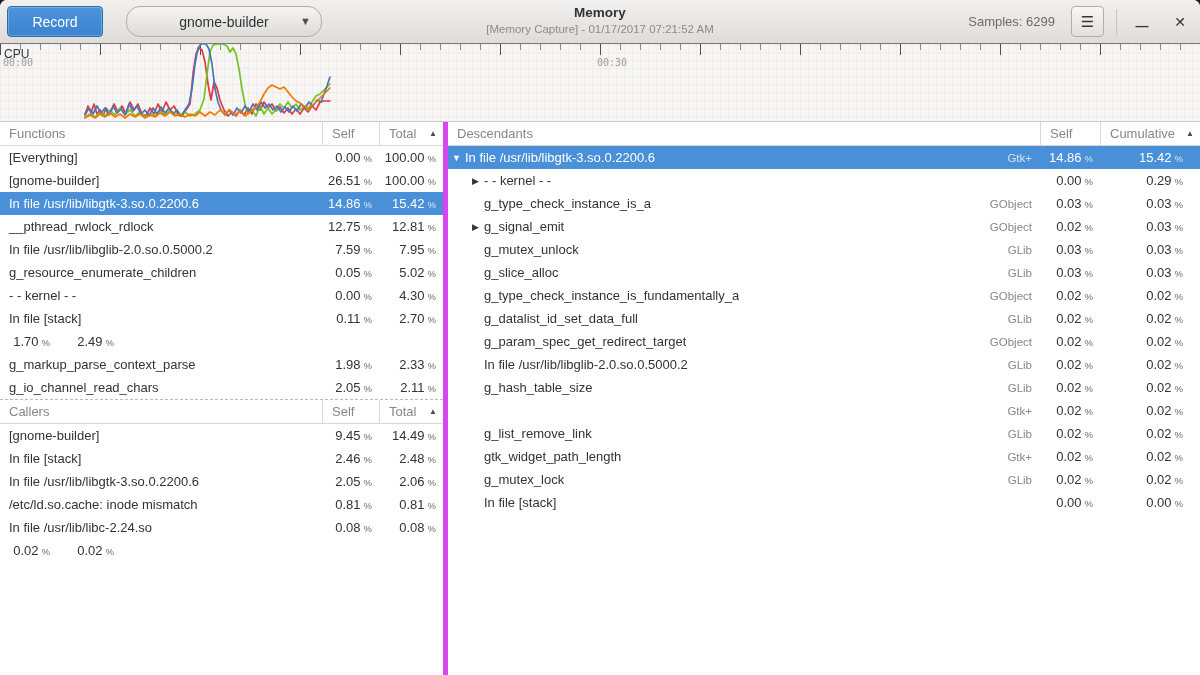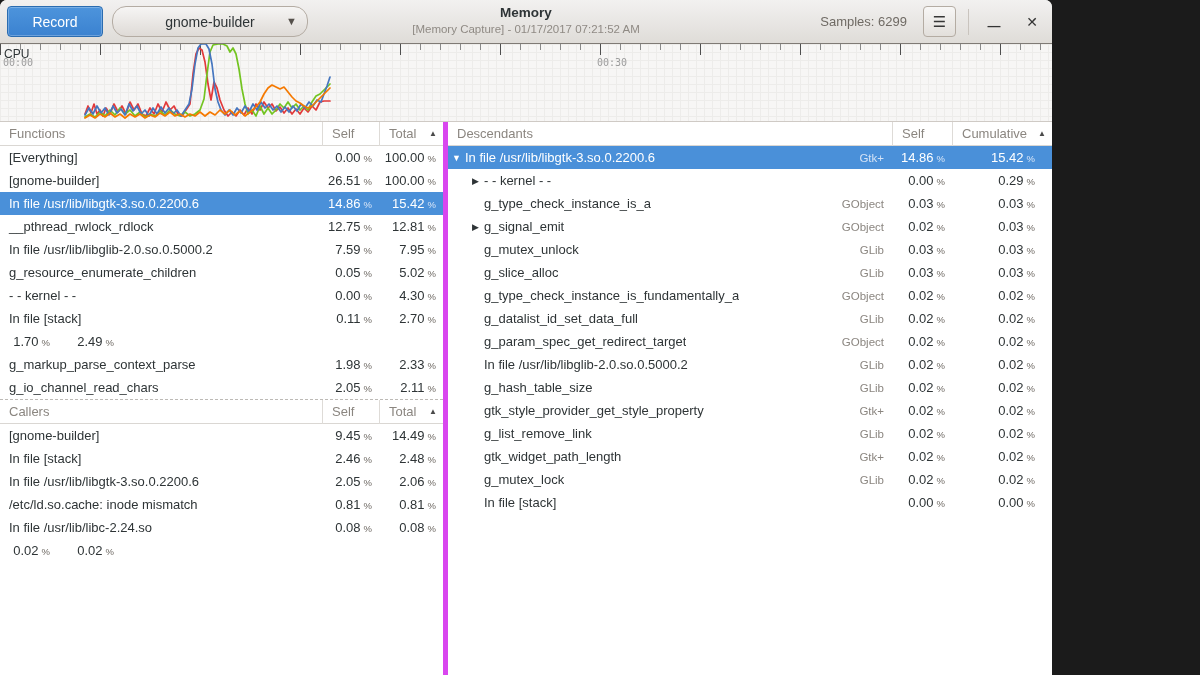--- a/index.html
+++ b/index.html
@@ -1,35 +1,35 @@
 <!DOCTYPE html>
 <html><head>
 <meta charset="utf-8">
 <style>
   * { margin:0; padding:0; box-sizing:border-box; }
   html,body { width:1200px; height:675px; }
   body { background:#1b1b1b; font-family:"Liberation Sans","DejaVu Sans",sans-serif; overflow:hidden; }
-  .window { width:1052px; height:675px; background:#fff; border-radius:7px 7px 0 0; overflow:hidden; display:flex; flex-direction:column; }
+  .window { width:1200px; height:675px; background:#fff; border-radius:7px 7px 0 0; overflow:hidden; display:flex; flex-direction:column; }
 
   
   .headerbar {
     height:44px; flex:0 0 44px; position:relative;
     background:linear-gradient(#f2f1f0,#dfdcd8);
     border-bottom:1px solid #7f7a75;
     display:flex; align-items:center; padding:0 7px;
   }
   .btn-record {
     width:96px; height:31px; border-radius:4px; cursor:pointer;
     background:linear-gradient(#4d94dc,#3b82d0);
     border:1px solid #2a6cb0;
     box-shadow:inset 0 0 0 1px rgba(255,255,255,.25);
     color:#fff; font-size:14px; display:flex; align-items:center; justify-content:center;
   }
   .btn-process {
-    margin-left:9px; width:196px; height:31px; border-radius:14px; cursor:pointer;
+    margin-left:23px; width:196px; height:31px; border-radius:14px; cursor:pointer;
     background:linear-gradient(#f6f5f4,#dedad6);
     border:1px solid #b4aca3;
     color:#2e3436; font-size:14px; display:flex; align-items:center; position:relative;
   }
   .btn-process .label { flex:1; text-align:center; }
   .btn-process .arrow { position:absolute; right:10px; top:8px; font-size:11px; color:#55504b; }
   .titlebox { position:absolute; left:50%; top:5px; transform:translateX(-50%); text-align:center; line-height:1.25; }
   .titlebox .title { font-size:13.5px; font-weight:bold; color:#2e3436; }
   .titlebox .subtitle { font-size:11.5px; color:#8f8a84; }
   .header-right { margin-left:auto; display:flex; align-items:center; }
@@ -398,21 +398,20 @@
               <span class="expander indent1"></span>
               <span class="fn-label">g_hash_table_size</span>
               <span class="category">GLib</span>
             </div>
             <div class="cell num rw-self">0.02<span class="pct">%</span></div>
             <div class="cell num rw-cum">0.02<span class="pct">%</span></div>
           </div>
           <div class="row">
             <div class="tree-name">
               <span class="expander indent1"></span>
-              <span class="fn-label">gtk_style_provider_get_style_property</span>
               <span class="category">Gtk+</span>
             </div>
             <div class="cell num rw-self">0.02<span class="pct">%</span></div>
             <div class="cell num rw-cum">0.02<span class="pct">%</span></div>
           </div>
           <div class="row">
             <div class="tree-name">
               <span class="expander indent1"></span>
               <span class="fn-label">g_list_remove_link</span>
               <span class="category">GLib</span>

